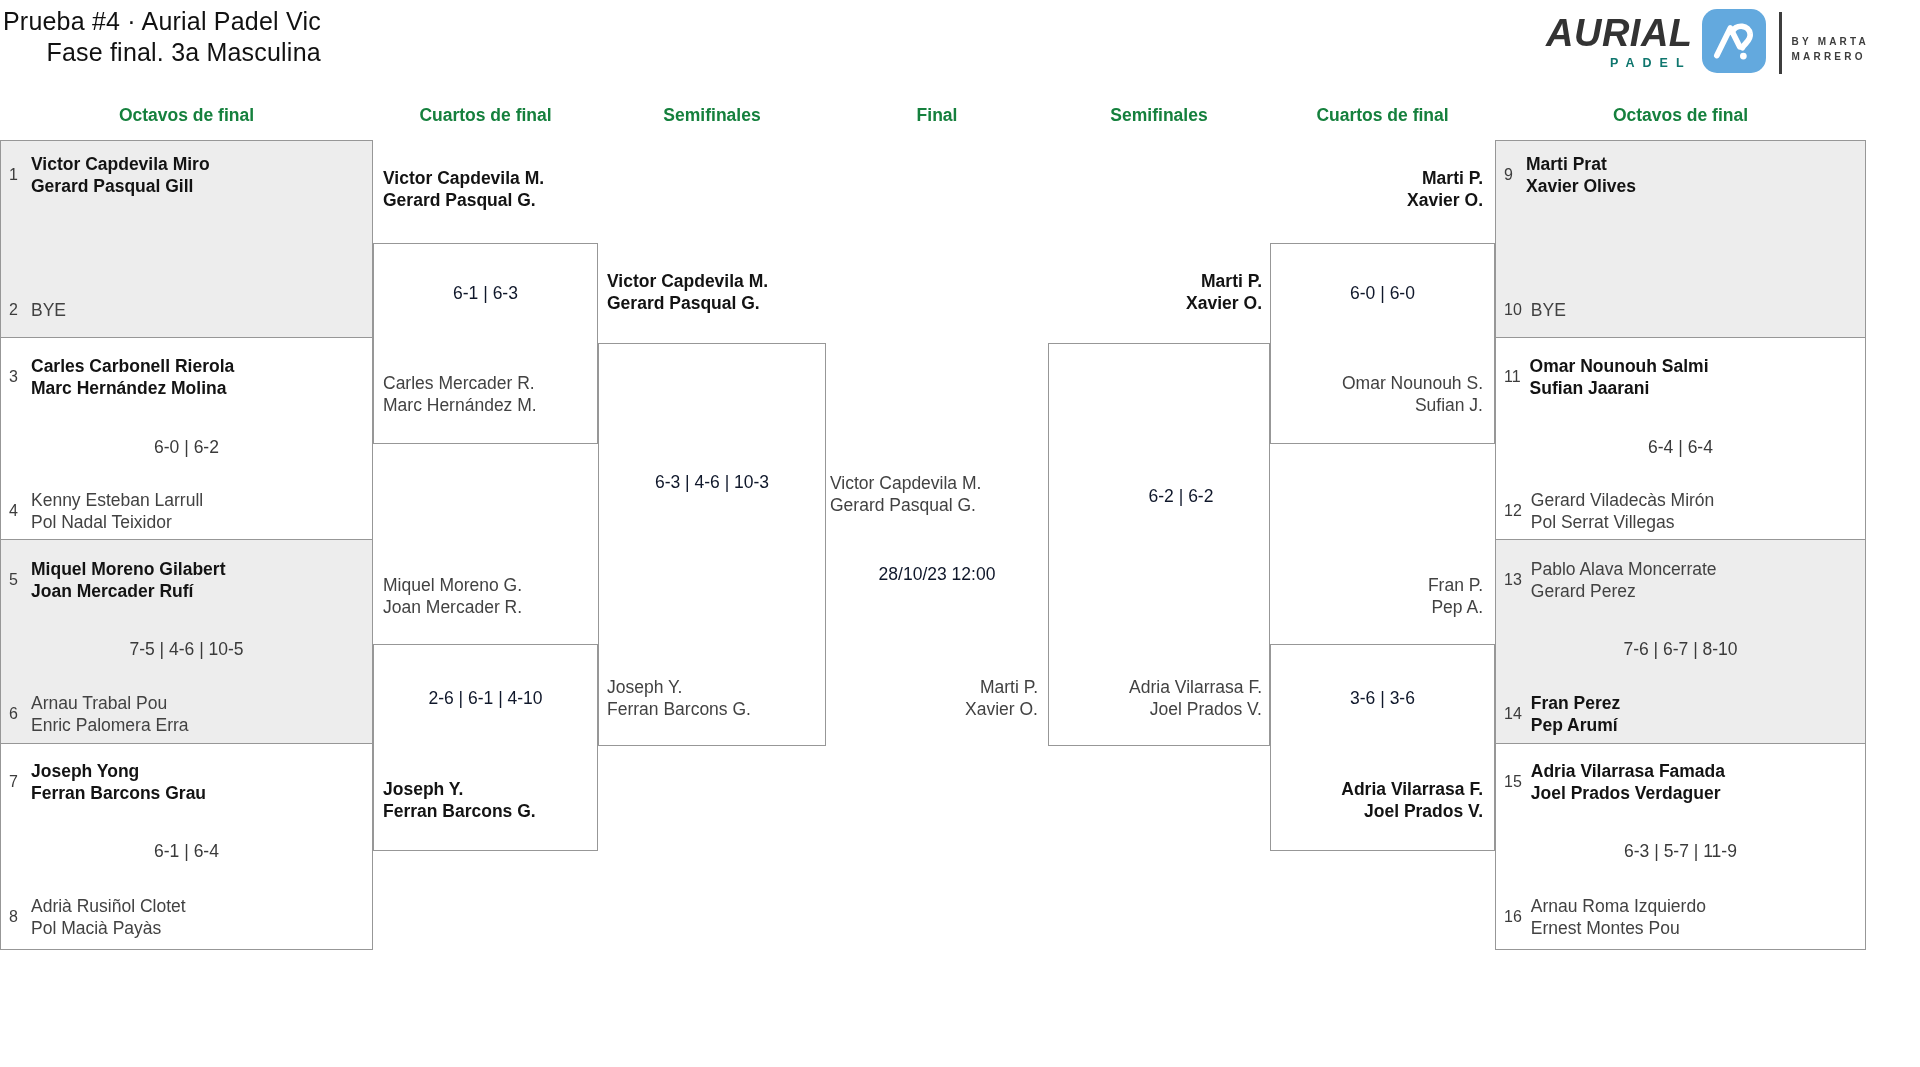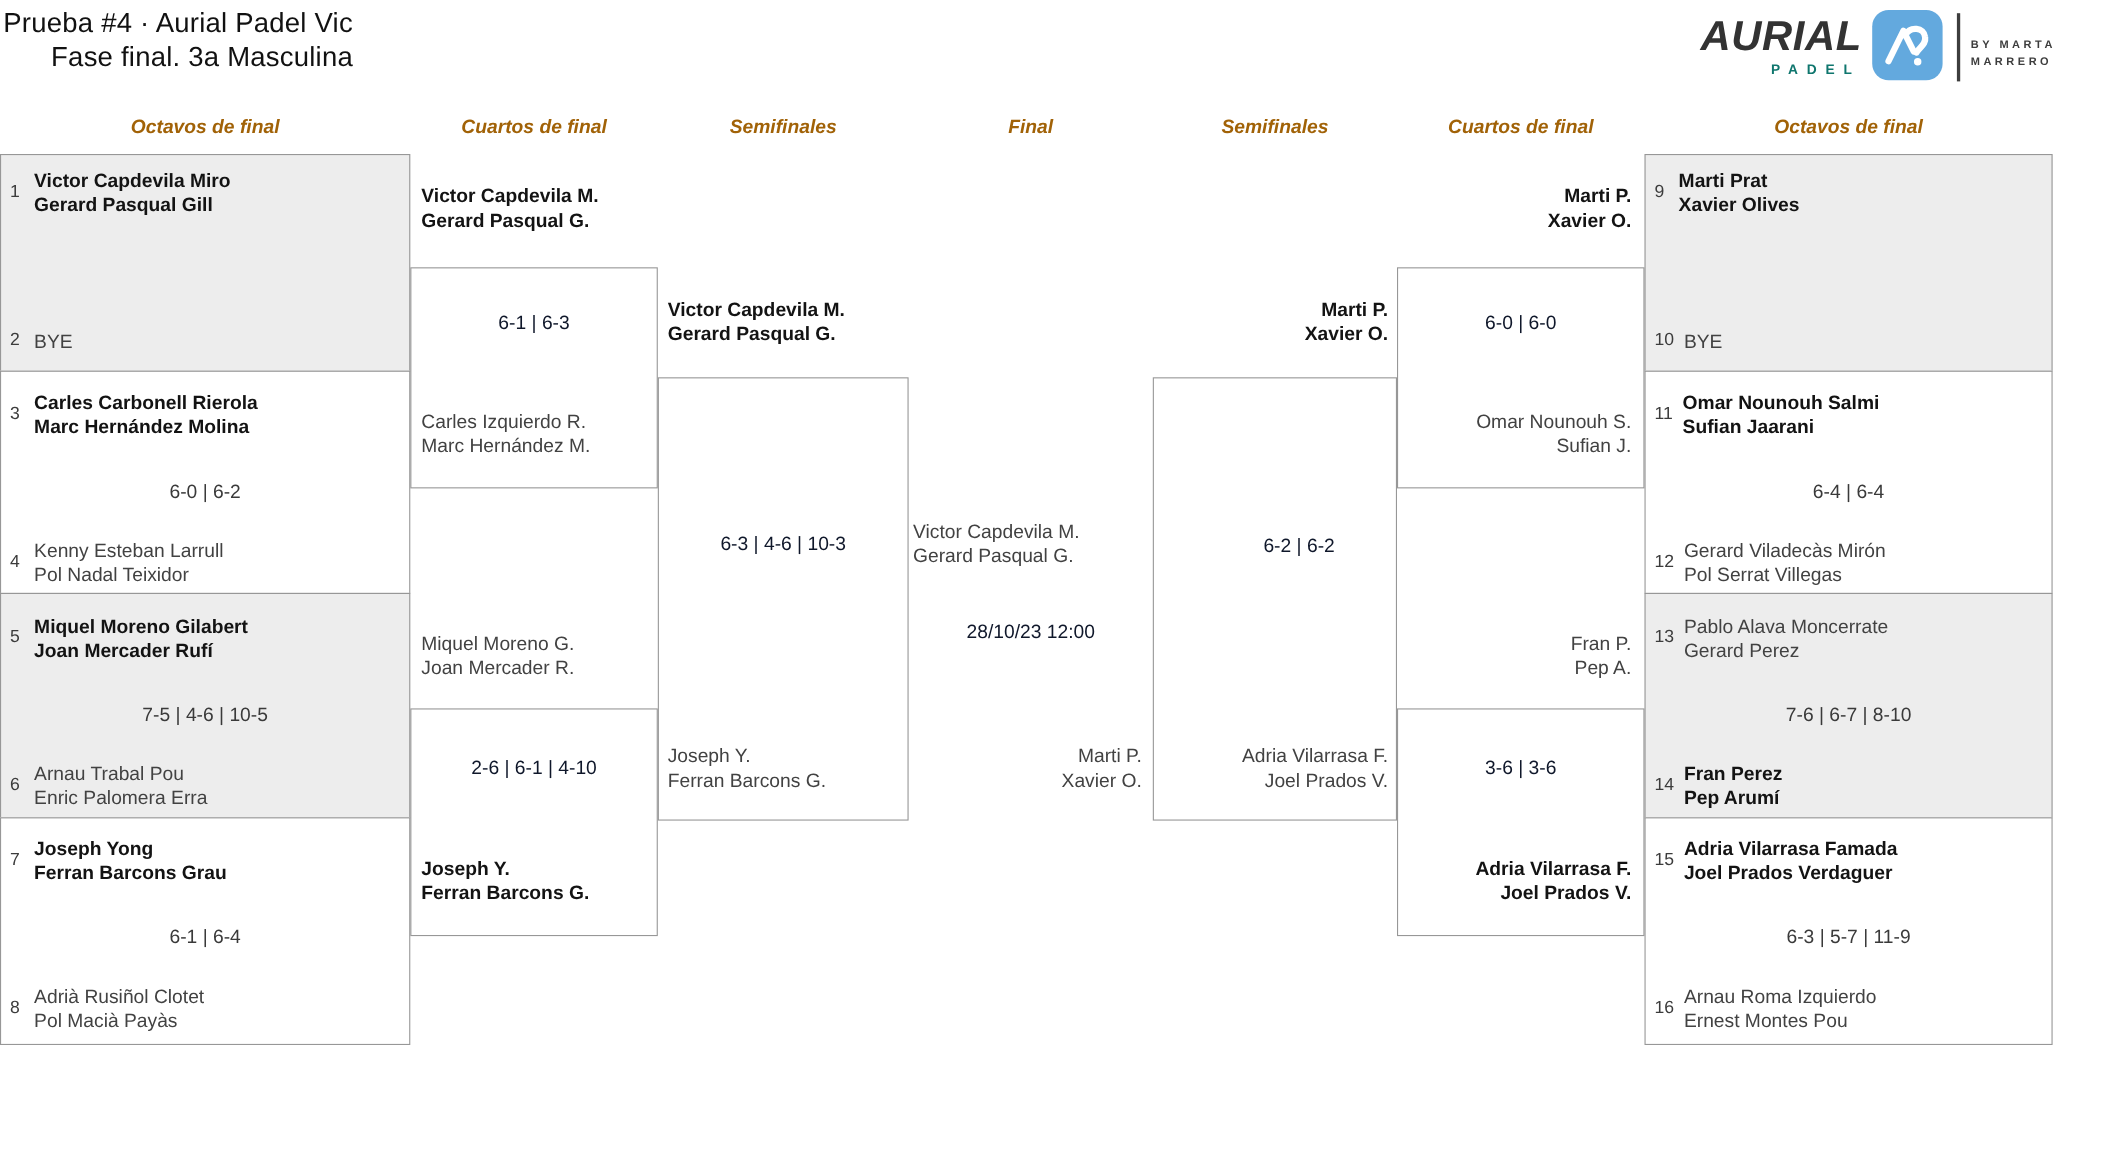--- a/index.html
+++ b/index.html
@@ -12,21 +12,21 @@
 
   .logo { position:absolute; top:8px; left:1546px; display:flex; align-items:center; }
   .logo-words { display:flex; flex-direction:column; align-items:flex-end; }
   .logo-brand { font-size:38px; font-weight:800; font-style:italic; color:#333; line-height:42px; letter-spacing:.5px; }
   .logo-sub { font-size:12.5px; font-weight:700; letter-spacing:8px; color:#0f766e; margin-top:2px; margin-right:1px; }
   .logo-badge { width:64px; height:64px; background:#63a9de; border-radius:15px; margin-left:9px; display:flex; align-items:center; justify-content:center; flex:0 0 auto; }
   .logo-divider { width:3px; height:62px; background:#3d3d3d; margin:4px 10px 0 13px; }
   .logo-by { font-size:10px; font-weight:700; letter-spacing:3.2px; line-height:15px; color:#3d3d3d; margin-top:16px; white-space:nowrap; }
 
   
-  .rh { position:absolute; top:105px; font-size:17.5px; font-weight:700; text-align:center; color:#a16207;font-style:italic; }
+  .rh { position:absolute; top:105px; font-size:17.5px; font-weight:700; text-align:center; color:#15803d; }
 
   
   .obox { position:absolute; border:1px solid #979797; background:#fff; }
   .obox.gray { background:#ededed; }
   .entry { position:absolute; left:8px; right:4px; display:flex; align-items:center; }
   .seed { flex:0 0 auto; min-width:13px; margin-right:9px; font-size:16px; color:#3c3c3c; }
   .names { display:flex; flex-direction:column; font-size:17.5px; line-height:22px; color:#424242; font-weight:400; }
   .names.w { font-weight:700; color:#131313; }
   .score { position:absolute; left:0; right:0; text-align:center; font-size:17.5px; color:#3a3a3a; }
 
@@ -223,39 +223,39 @@
   <div class="rect" style="left:1048px;top:343px;width:222px;height:403px"></div>
   <div class="rect" style="left:1270px;top:243px;width:225px;height:201px"></div>
   <div class="rect" style="left:1270px;top:644px;width:225px;height:207px"></div>
 
   <div class="fent w" style="left:383px;top:167px">
     <div>Victor Capdevila M.</div>
     <div>Gerard Pasqual G.</div>
   </div>
   <div class="cscore" style="left:373px;width:225px;top:283px">6-1 | 6-3</div>
   <div class="fent" style="left:383px;top:372px">
-    <div>Carles Izquierdo R.</div>
+    <div>Carles Mercader R.</div>
     <div>Marc Hernández M.</div>
   </div>
 
   <div class="fent" style="left:383px;top:574px">
     <div>Miquel Moreno G.</div>
     <div>Joan Mercader R.</div>
   </div>
   <div class="cscore" style="left:373px;width:225px;top:688px">2-6 | 6-1 | 4-10</div>
   <div class="fent w" style="left:383px;top:778px">
     <div>Joseph Y.</div>
     <div>Ferran Barcons G.</div>
   </div>
 
   <div class="fent w" style="left:607px;top:270px">
     <div>Victor Capdevila M.</div>
     <div>Gerard Pasqual G.</div>
   </div>
-  <div class="cscore" style="left:598px;width:228px;top:484px">6-3 | 4-6 | 10-3</div>
+  <div class="cscore" style="left:598px;width:228px;top:472px">6-3 | 4-6 | 10-3</div>
   <div class="fent" style="left:607px;top:676px">
     <div>Joseph Y.</div>
     <div>Ferran Barcons G.</div>
   </div>
 
   <div class="fent" style="left:830px;top:472px">
     <div>Victor Capdevila M.</div>
     <div>Gerard Pasqual G.</div>
   </div>
   <div class="cscore" style="left:826px;width:222px;top:564px">28/10/23 12:00</div>

